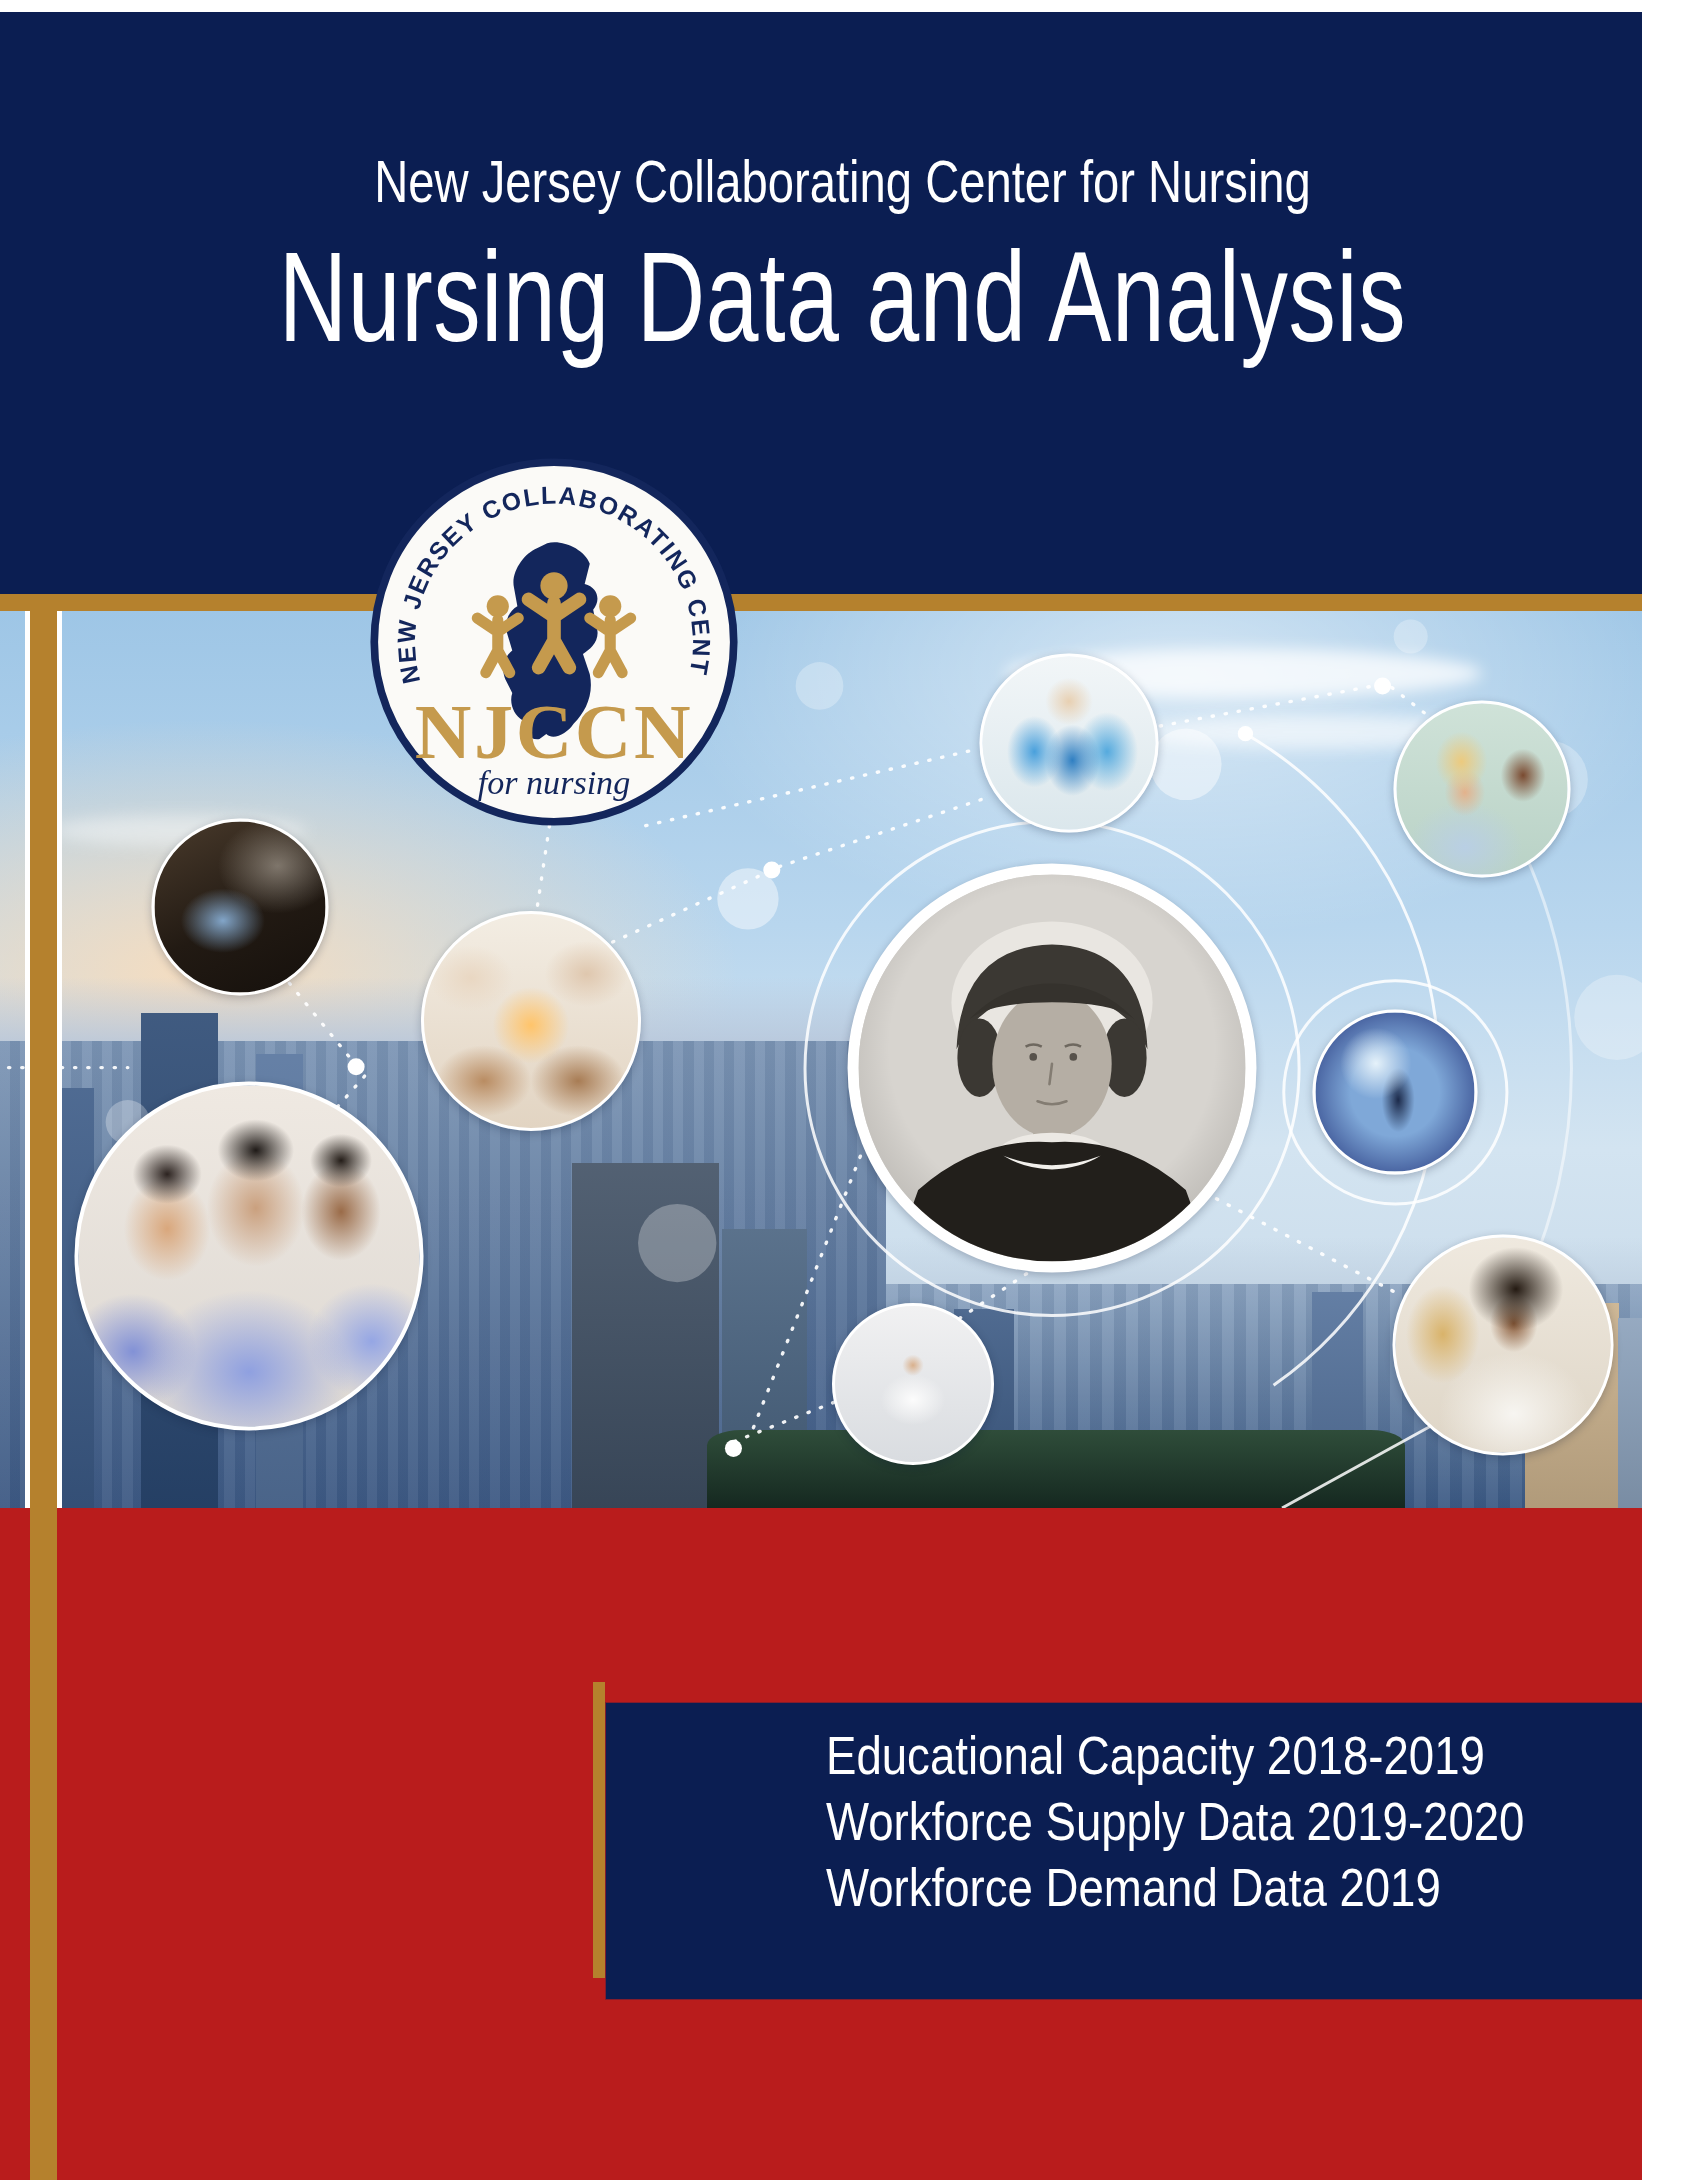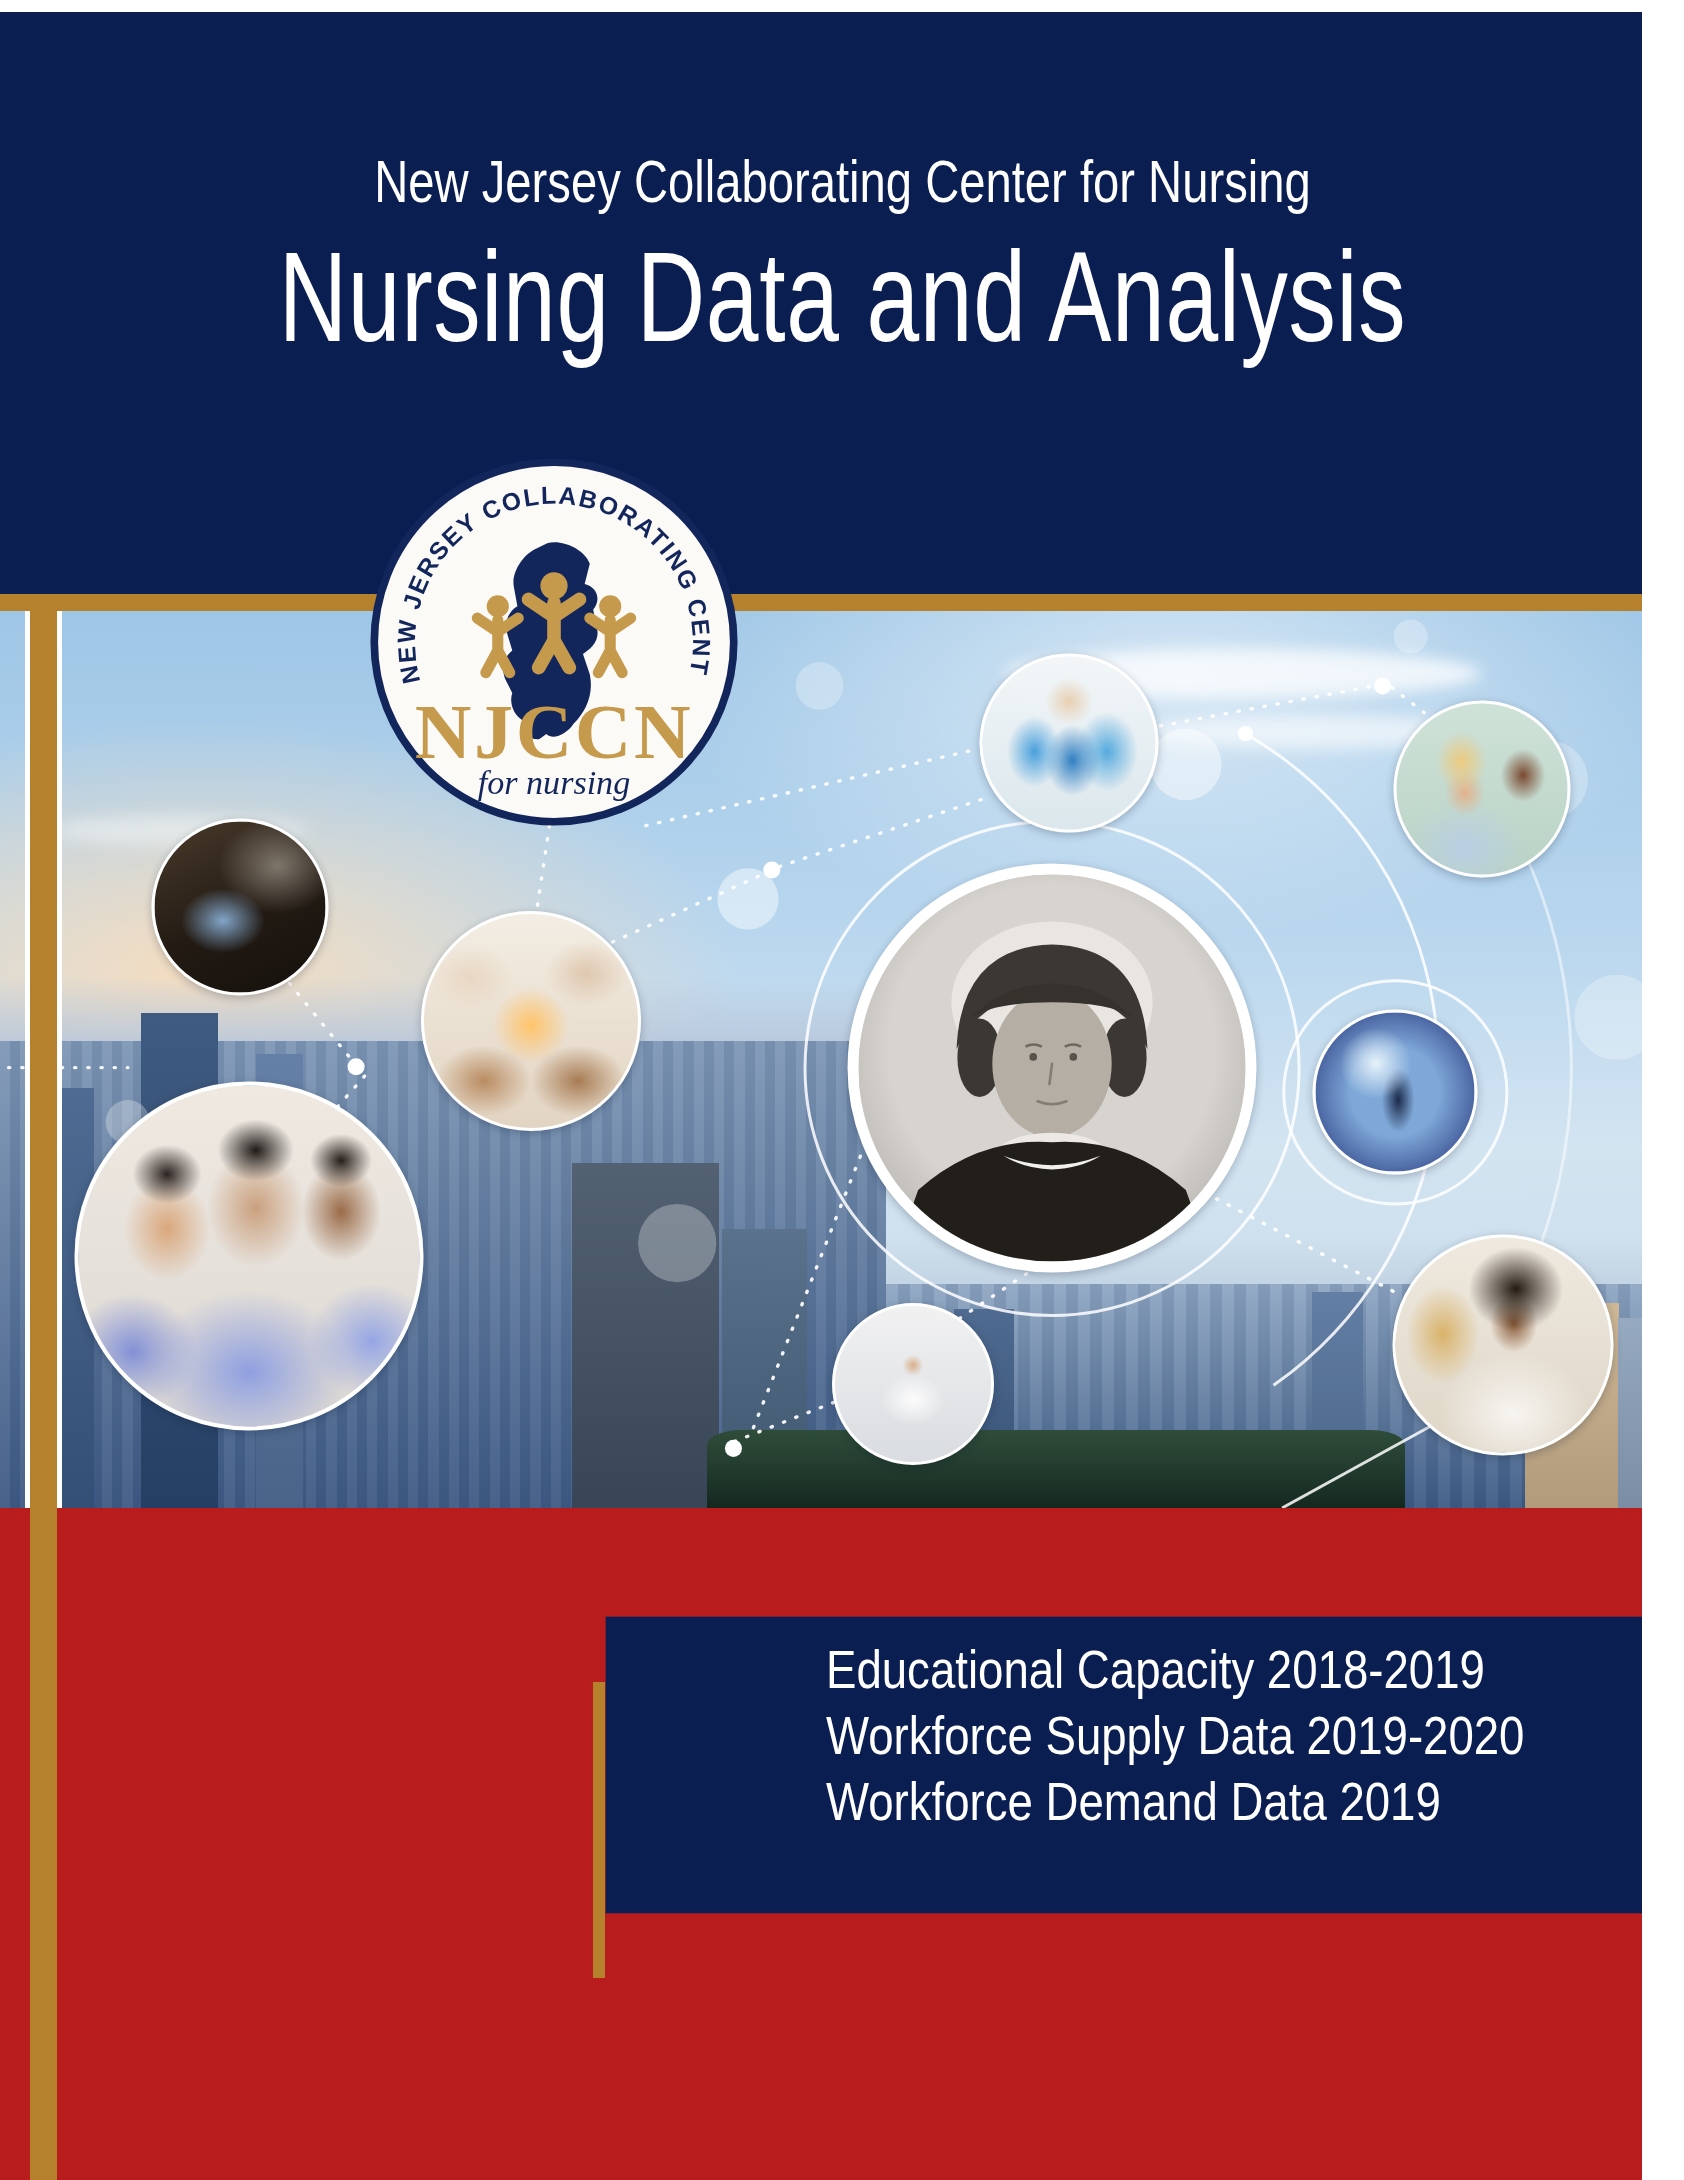--- a/index.html
+++ b/index.html
@@ -101,21 +101,21 @@
   .c-meditate{left:913px;top:773px;width:162px;height:162px;background:
       radial-gradient(43px 34px at 50% 60%, #fcfcfc, rgba(252,252,252,0) 75%),
       radial-gradient(15.3px 15.3px at 50% 38%, #d9b08c, rgba(217,176,140,0) 70%),
       linear-gradient(180deg,#f1f1f2,#d9dce0);}
 
   
   .logo{left:370px;top:446px;width:368px;height:368px;}
 
   
   .info-bar{left:593px;top:1670px;width:12px;height:296px;background:#b5812d;}
-  .info-box{left:606px;top:1605px;width:1076px;height:296px;background:#0b1e52;
+  .info-box{left:606px;top:1691px;width:1076px;height:296px;background:#0b1e52;
             box-shadow:0 0 0 0.9px rgba(11,30,82,.35);}
   .info-lines{position:absolute;left:220px;top:20.4px;transform:scaleX(0.86);
               transform-origin:left top;}
   .info-line{color:#ffffff;font-size:53px;font-weight:400;line-height:66px;white-space:nowrap;}
 </style>
 </head>
 <body>
 
 <div class="page">
 

